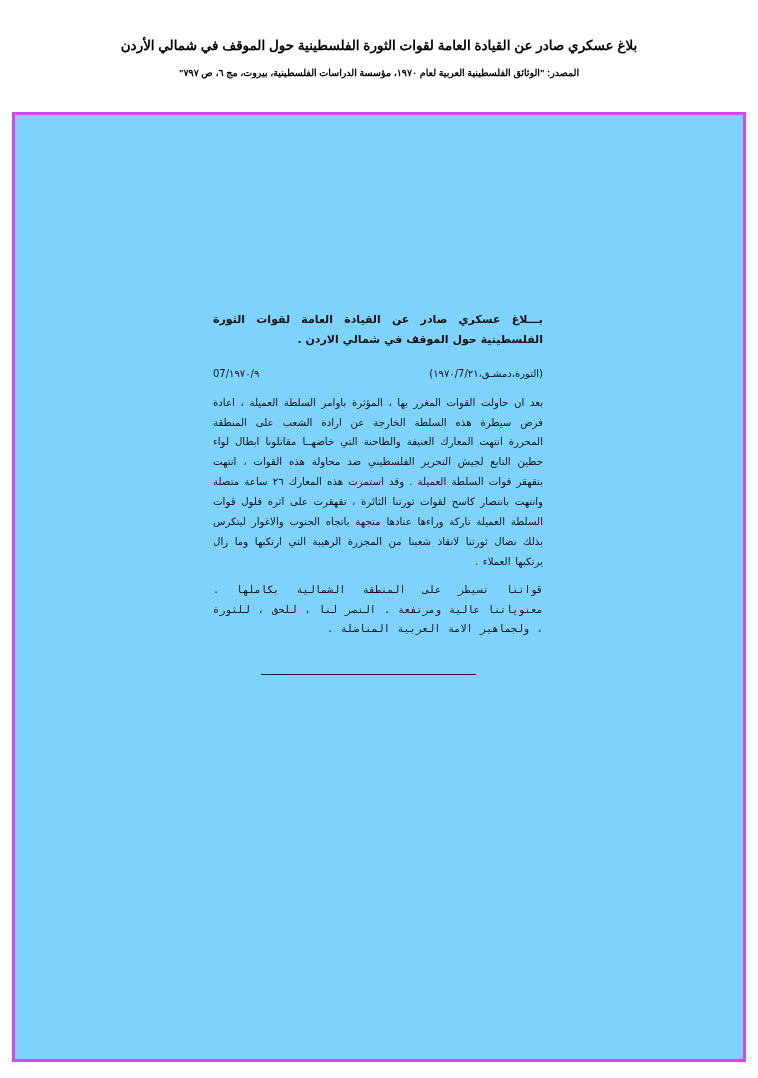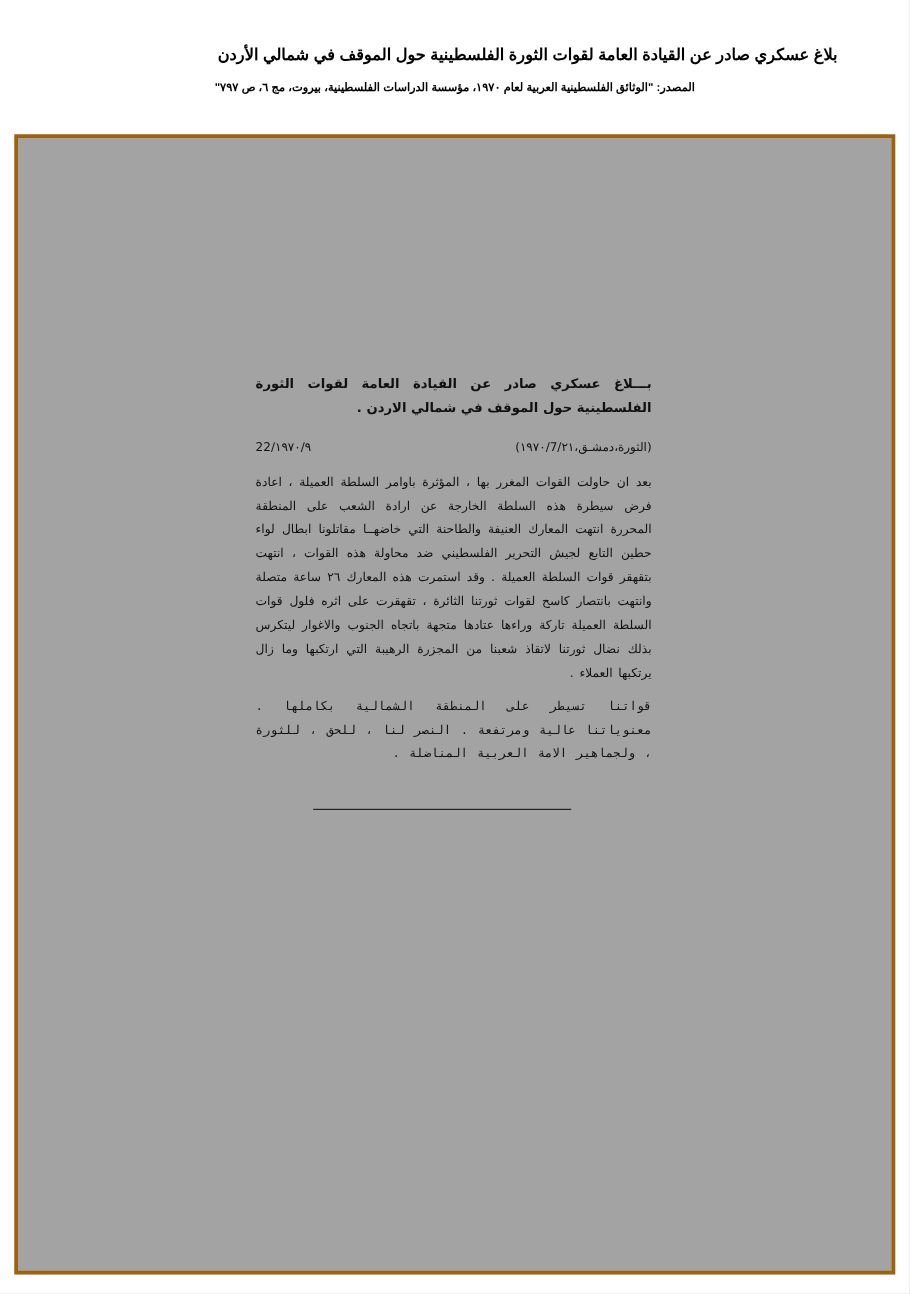--- a/index.html
+++ b/index.html
@@ -27,39 +27,38 @@
   .doc-header {
     padding: 36px 60px 0 60px;
     text-align: center;
   }
   .doc-header .title {
     font-size: 13.5px;
     font-weight: bold;
     line-height: 1.5;
     direction: rtl;
     letter-spacing: 0;
-    text-align: right;
   }
   .doc-header .source {
     margin-top: 11px;
     font-size: 9.5px;
     font-weight: bold;
     direction: rtl;
   }
 
   
   .frame {
     position: absolute;
     left: 12px;
     top: 112px;
     width: 734px;
     height: 950px;
-    border: 3px solid #a16207;
+    border: 3px solid #d946ef;
     box-sizing: border-box;
-    background: #a3a3a3;
+    background: #7dd3fc;
   }
 
   
   .scan {
     position: absolute;
     right: 200px;
     top: 195px;
     width: 330px;
     direction: rtl;
     text-align: justify;
@@ -117,21 +116,21 @@
     <div class="source">المصدر: "الوثائق الفلسطينية العربية لعام ١٩٧٠، مؤسسة الدراسات الفلسطينية، بيروت، مج ٦، ص ٧٩٧"</div>
   </div>
 
   <div class="frame">
 
     <div class="scan">
       <div class="scan-title">بـــلاغ عسكري صادر عن القيادة العامة لقوات الثورة الفلسطينية حول الموقف في شمالي الاردن .</div>
 
       <div class="meta-row">
         <span class="src">(الثورة،دمشـق،١٩٧٠/7/٢١)</span>
-        <span class="date">١٩٧٠/٩/22</span>
+        <span class="date">١٩٧٠/٩/07</span>
       </div>
 
       <div class="body-par">بعد ان حاولت القوات المغرر بها ، المؤثرة باوامر السلطة العميلة ، اعادة فرض سيطرة هذه السلطة الخارجة عن ارادة الشعب على المنطقة المحررة انتهت المعارك العنيفة والطاحنة التي خاضهــا مقاتلونا ابطال لواء حطين التابع لجيش التحرير الفلسطيني ضد محاولة هذه القوات ، انتهت بتقهقر قوات السلطة العميلة . وقد استمرت هذه المعارك ٢٦ ساعة متصلة وانتهت بانتصار كاسح لقوات ثورتنا الثائرة ، تقهقرت على اثره فلول قوات السلطة العميلة تاركة وراءها عتادها متجهة باتجاه الجنوب والاغوار ليتكرس بذلك نضال ثورتنا لاتقاذ شعبنا من المجزرة الرهيبة التي ارتكبها وما زال يرتكبها العملاء .</div>
       <div class="body-par second">قواتنا تسيطر على المنطقة الشمالية بكاملها . معنوياتنا عالية ومرتفعة . النصر لنا ، للحق ، للثورة ، ولجماهير الامة العربية المناضلة .</div>
 
       <div class="rule"></div>
     </div>
 
   </div>
 

